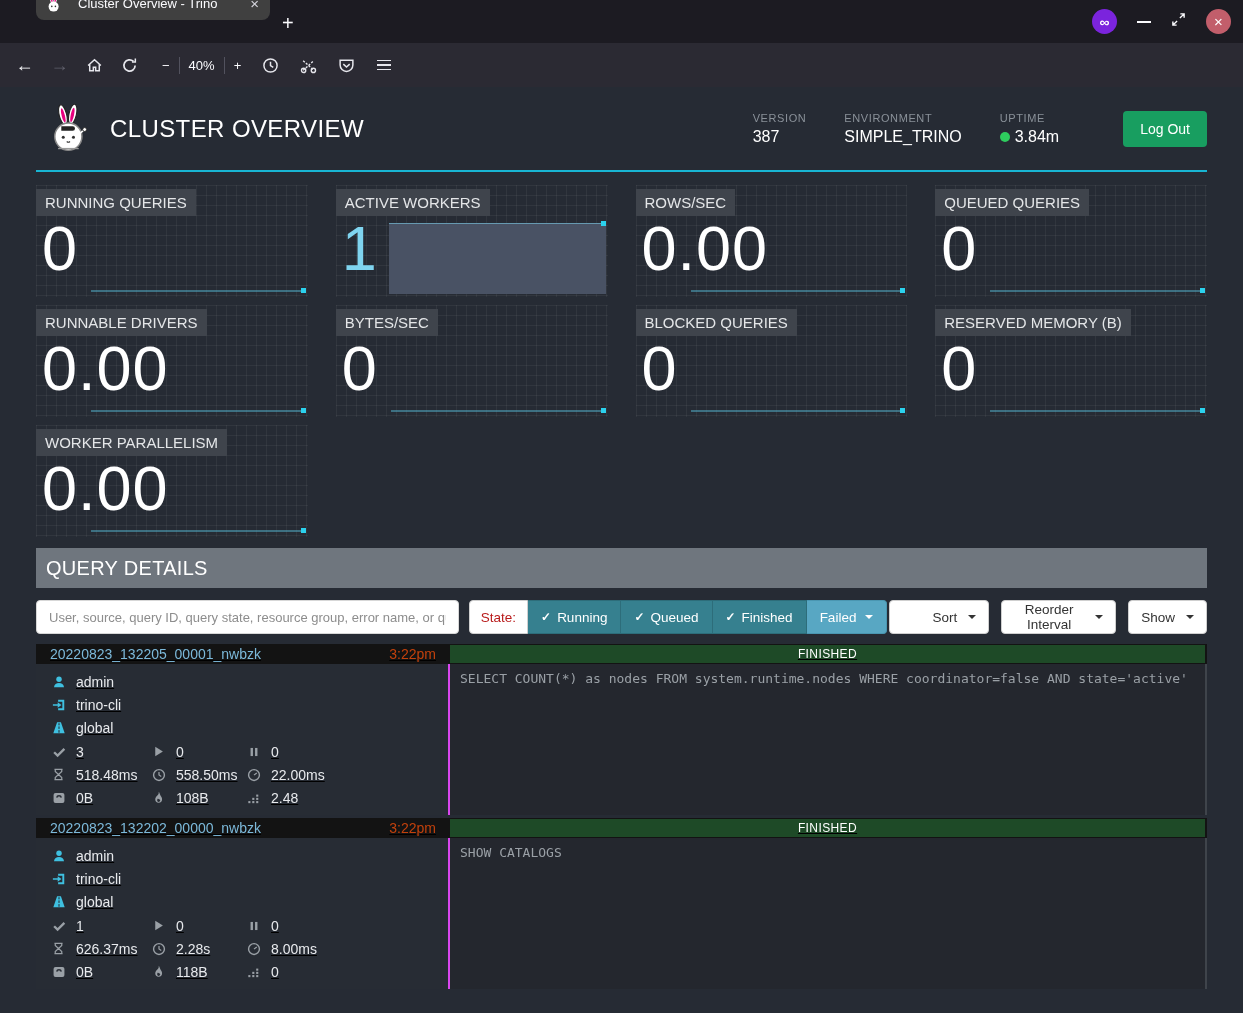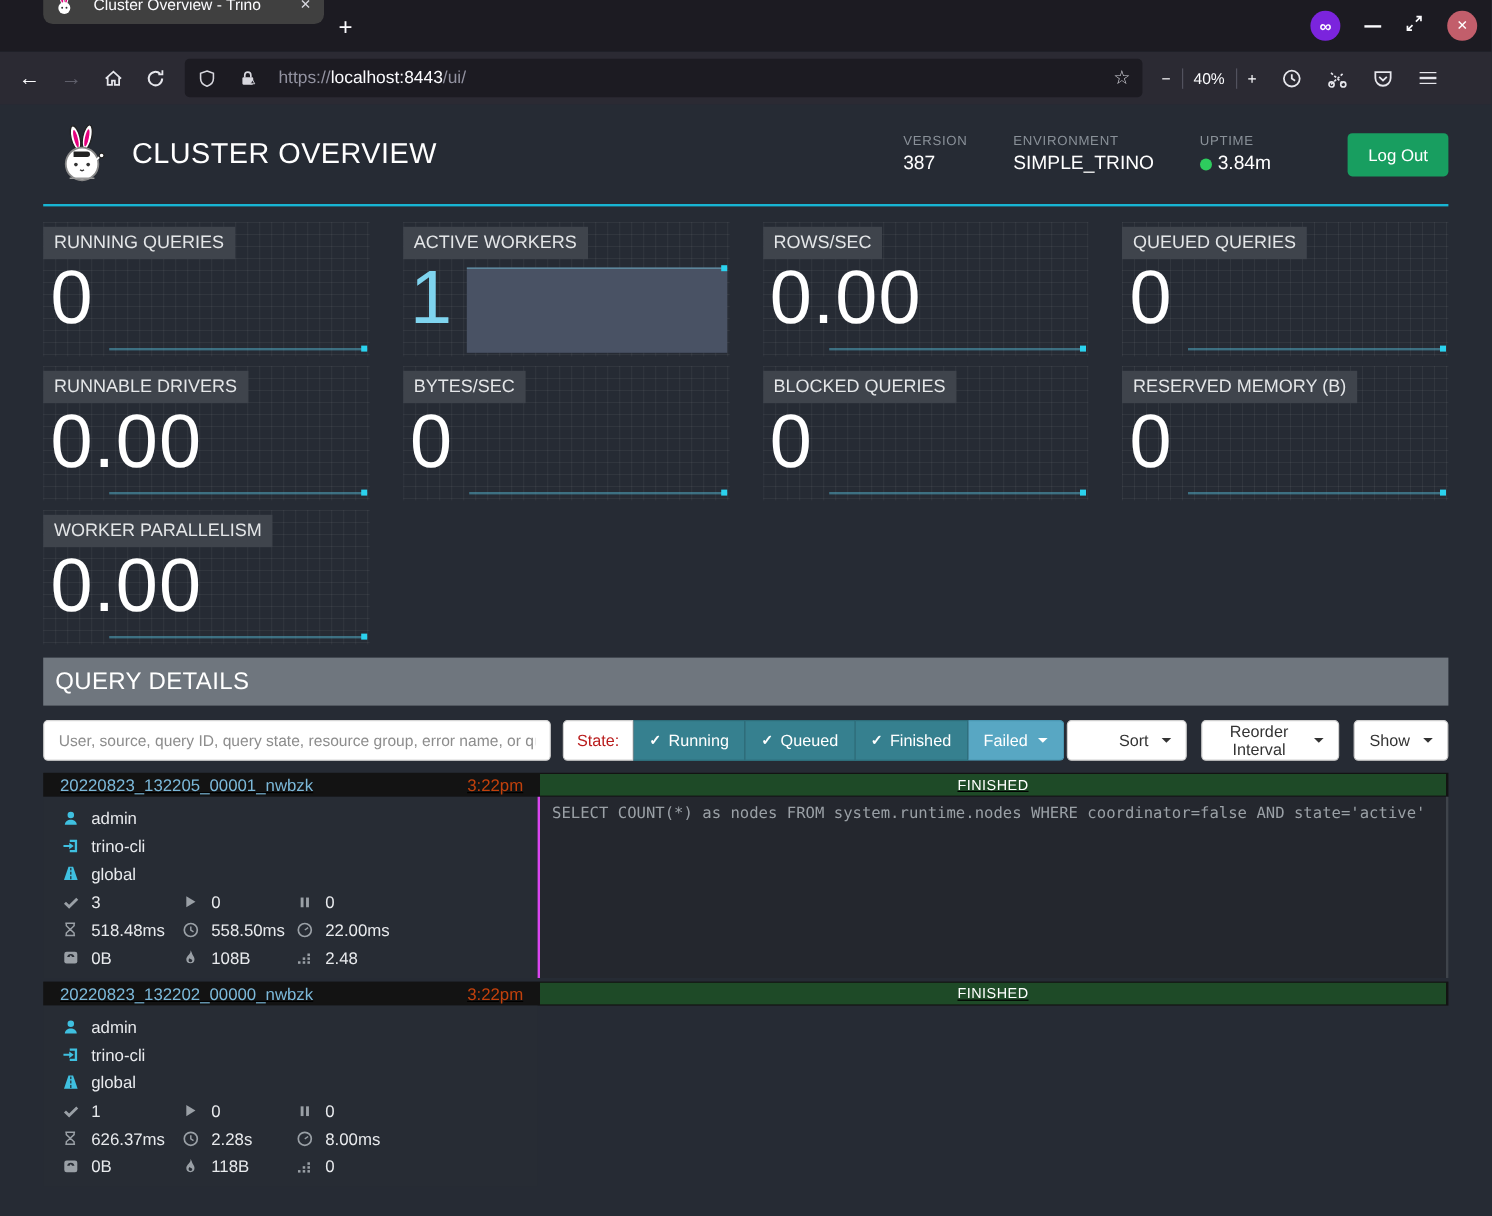--- a/index.html
+++ b/index.html
@@ -89,21 +89,21 @@
   
   .queries { margin-top:10px; }
   .qrow { margin-bottom:3px; }
   .qhead { display:grid; grid-template-columns:412px 1fr; height:20px; background:#131313;text-decoration:underline; }
   .qhead-left { display:flex; align-items:center; padding:0 12px 0 14px; }
   .qid { color:#7cb9da; font-size:14px; text-decoration:none; }
   .qtime { margin-left:auto; color:#c2410c; font-size:14px; }
   .qstatus { margin:1px 2px; background:#1e4a27; color:#fff; font-size:12px;
     display:flex; align-items:center; justify-content:center; letter-spacing:.4px; }
   .qbody { display:grid; grid-template-columns:412px 1fr; }
-  .qbody-left { background:#272c34; padding:6px 0 6px 14px; }
+  .qbody-left { background:#272c34; padding:6px 0 6px 14px;text-decoration:underline; }
   .qline { display:flex; align-items:center; height:23px; color:#e8eaed; font-size:14px; }
   .ic { width:17px; margin-right:9px; display:flex; justify-content:center; align-items:center; flex:none; }
   .ic svg { display:block; }
   .ic-cyan { color:#3fc0e0; } .ic-grey { color:#9aa0a6; }
   .qstats { display:grid; grid-template-columns:100px 95px 1fr; margin-top:1px; }
   .qstat { display:flex; align-items:center; height:23px; color:#e8eaed; font-size:14px; }
   .qbody-right { background:#24272e; border-left:2px solid #d946ef; border-right:2px solid #3f444b; padding:7px 10px; }
   .sql { margin:0; font-family:"DejaVu Sans Mono", monospace; font-size:13px; color:#9aa0a6; white-space:pre-wrap; }
 </style>
 </head>
@@ -145,38 +145,20 @@
     <svg width="17" height="17" viewBox="0 0 16 16" fill="none" stroke="#e6e6ec" stroke-width="1.4">
       <path d="M2 8l6-5.5L14 8M3.5 7v6h3.4V9.6h2.2V13h3.4V7"></path>
     </svg>
   </span>
   <span class="nav-btn">
     <svg width="17" height="17" viewBox="0 0 16 16" fill="none" stroke="#e6e6ec" stroke-width="1.6">
       <path d="M13.3 8a5.3 5.3 0 1 1-1.6-3.8"></path>
       <path d="M13.5 1.5v3.2h-3.2" stroke-width="1.4"></path>
     </svg>
   </span>
-  <div class="urlbar">
-    <span class="ic">
-      <svg width="15" height="15" viewBox="0 0 16 16" fill="none" stroke="#d7d7de" stroke-width="1.4">
-        <path d="M8 1.3l5.7 1.9v4.6c0 3.4-2.4 5.8-5.7 6.9-3.3-1.1-5.7-3.5-5.7-6.9V3.2z"></path>
-      </svg>
-    </span>
-    <span class="ic">
-      <svg width="15" height="15" viewBox="0 0 16 16">
-        <path d="M5.3 7V5a2.7 2.7 0 0 1 5.4 0v2" fill="none" stroke="#d7d7de" stroke-width="1.5"></path>
-        <rect x="3.2" y="6.8" width="9.6" height="6.6" rx="1" fill="#d7d7de"></rect>
-        <path d="M12.2 9.2l2 3.4h-4z" fill="#2b2a33" stroke="#d7d7de" stroke-width=".8"></path>
-      </svg>
-    </span>
-    <span>
-      <span class="url-dim">https://</span><span class="url-host">localhost:8443</span><span class="url-dim">/ui/</span>
-    </span>
-    <span class="star">☆</span>
-  </div>
   <div class="zoomctl">
     <span>−</span>
     <span class="vsep"></span>
     <span>40%</span>
     <span class="vsep"></span>
     <span>+</span>
   </div>
   <span class="chrome-ico" style="margin-left:12px">
     <svg width="17" height="17" viewBox="0 0 16 16" fill="none" stroke="#e6e6ec" stroke-width="1.4">
       <circle cx="8" cy="8" r="6.2"></circle>
@@ -595,17 +577,20 @@
                     <rect x="6" y="7.8" width="2.4" height="2.4"></rect>
                     <rect x="10.5" y="11.5" width="2.4" height="2.4"></rect>
                     <rect x="10.5" y="7.8" width="2.4" height="2.4"></rect>
                     <rect x="10.5" y="4.1" width="2.4" height="2.4"></rect>
                   </svg>
               </span>
                 <span>0</span>
               </div>
           </div>
         </div>
+        <div class="qbody-right">
+          <pre class="sql">SHOW CATALOGS</pre>
+        </div>
       </div>
     </div>
 
   </div>
 </div>
 
 </body></html>

